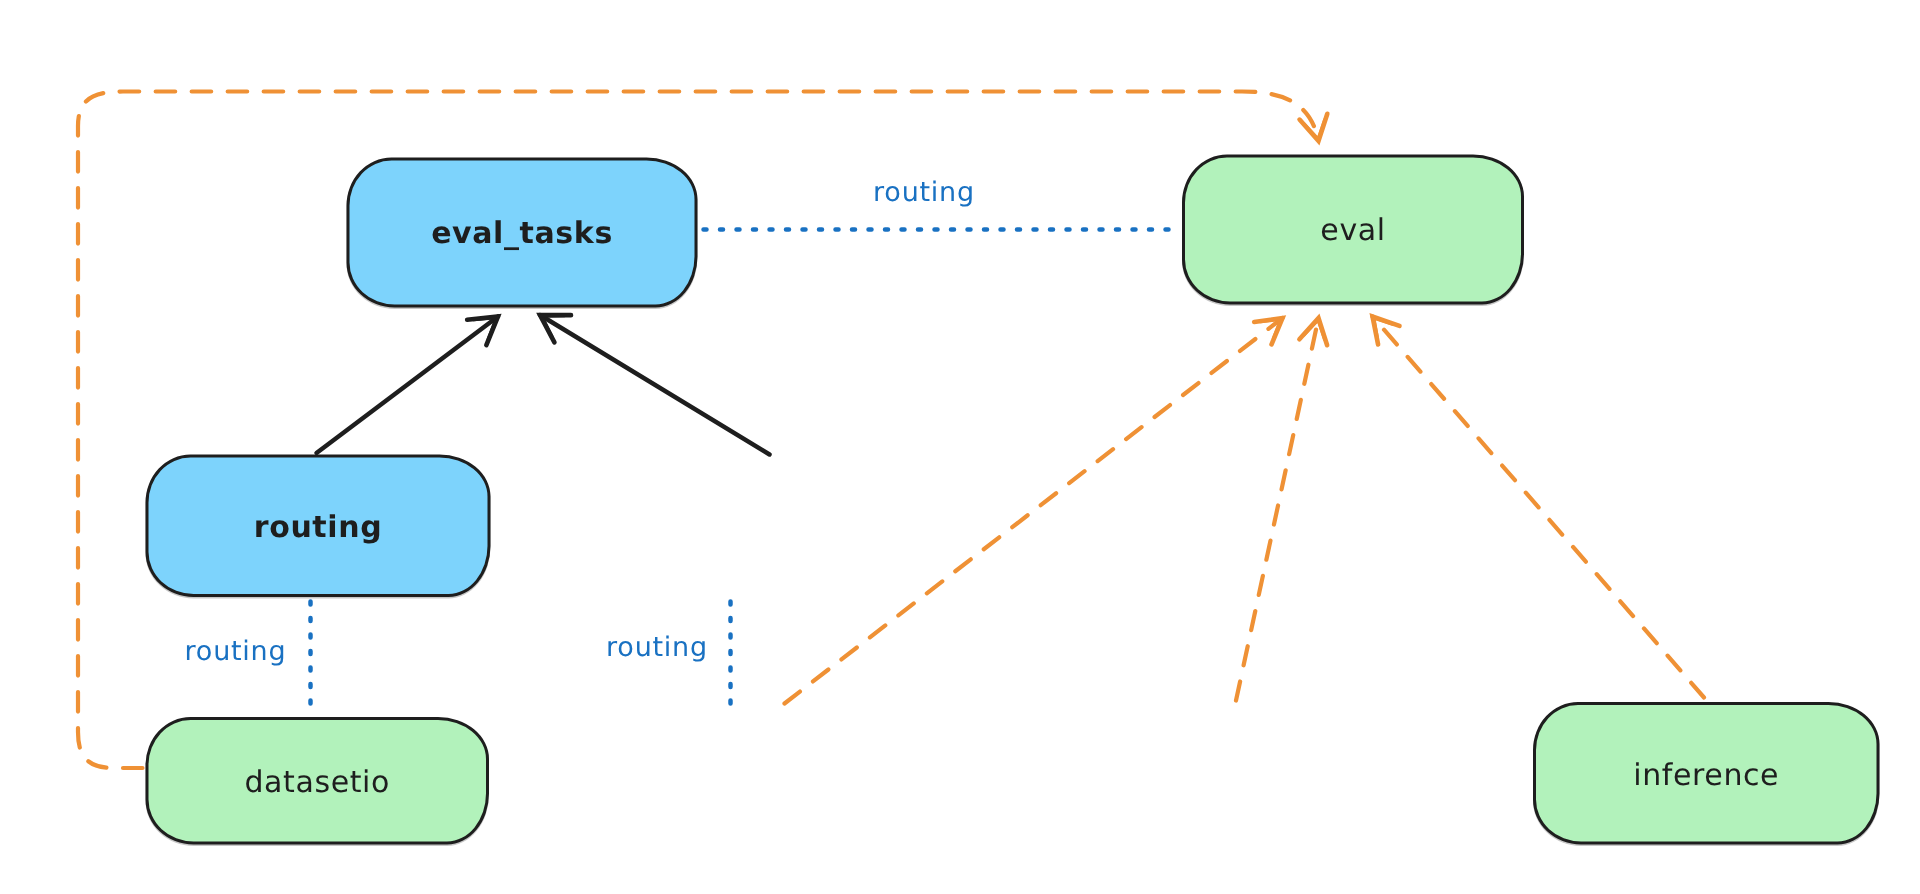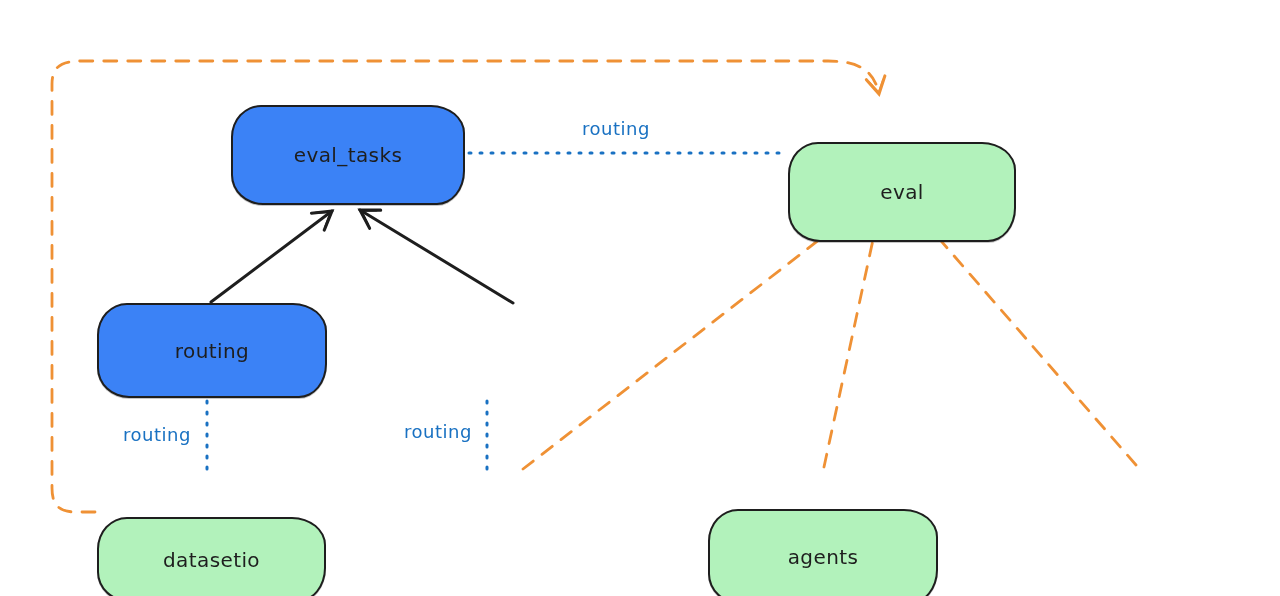--- a/index.html
+++ b/index.html
@@ -18,22 +18,22 @@
     border: 2.6px solid #1e1e1e;
     display: flex;
     align-items: center;
     justify-content: center;
     font-size: 20px;
     letter-spacing: 0.4px;
     color: #1e1e1e;
     border-radius: 30px 34px 28px 32px / 32px 28px 34px 30px;
     box-shadow: 0 1px 0 rgba(30,30,30,0.25);
   }
-  .node.blue  { background: #3b82f6; }
-  .node.green { background: #b2f2bb; margin-top: 39px; }
+  .node.blue  { background: #7dd3fc; font-weight: bold; }
+  .node.green { background: #b2f2bb; }
 
   .node-eval-tasks        { left: 231px;  top: 105px; width: 234px; height: 100px; }
   .node-eval              { left: 788px;  top: 103px; width: 228px; height: 100px; }
   .node-datasets          { left: 97px;   top: 303px; width: 230px; height: 95px; }
   .node-scoring-functions { left: 383px;  top: 305px; width: 229px; height: 93px; font-size: 19px; }
   .node-datasetio         { left: 97px;   top: 478px; width: 229px; height: 85px; }
   .node-scoring           { left: 385px;  top: 472px; width: 231px; height: 95px; }
   .node-agents            { left: 708px;  top: 470px; width: 230px; height: 95px; }
   .node-inference         { left: 1022px; top: 468px; width: 231px; height: 95px; }
 
@@ -84,21 +84,21 @@
   </div>
   <div class="node green node-eval">
     <span>eval</span>
   </div>
   <div class="node blue node-datasets">
     <span>routing</span>
   </div>
   <div class="node green node-datasetio">
     <span>datasetio</span>
   </div>
-  <div class="node green node-agents">
-    <span>agents</span>
+  <div class="node green node-inference">
+    <span>inference</span>
   </div>
 
   <div class="edge-label label-routing-top">routing</div>
   <div class="edge-label label-routing-left">routing</div>
   <div class="edge-label label-routing-middle">routing</div>
 
 </div>
 
 </body></html>

